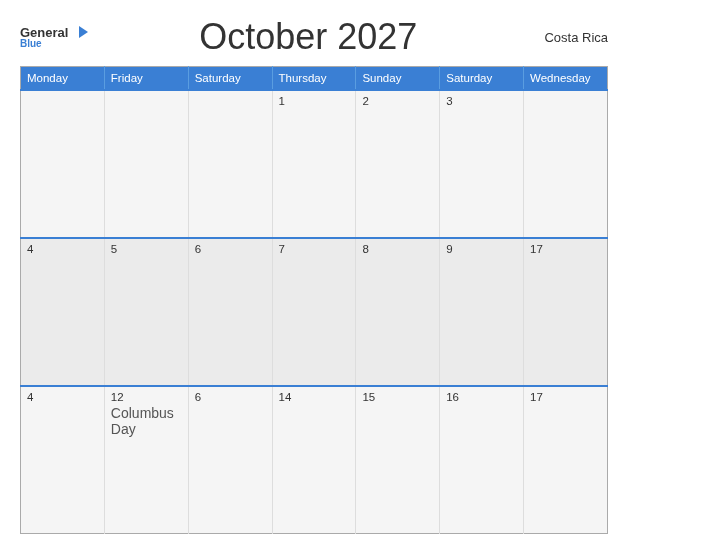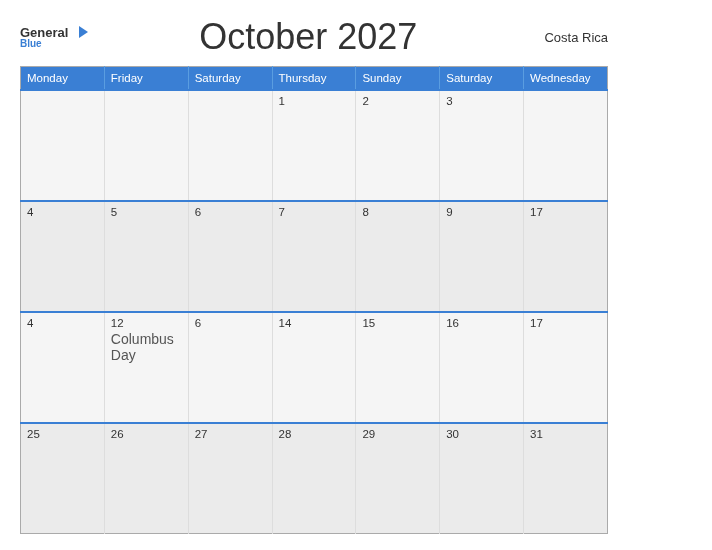--- a/index.html
+++ b/index.html
@@ -206,38 +206,15 @@
           <td>
             <span class="day-number">15</span>
           </td>
           <td>
             <span class="day-number">16</span>
           </td>
           <td>
             <span class="day-number">17</span>
           </td>
         </tr>
-        <tr>
-          <td>
-            <span class="day-number">25</span>
-          </td>
-          <td>
-            <span class="day-number">26</span>
-          </td>
-          <td>
-            <span class="day-number">27</span>
-          </td>
-          <td>
-            <span class="day-number">28</span>
-          </td>
-          <td>
-            <span class="day-number">29</span>
-          </td>
-          <td>
-            <span class="day-number">30</span>
-          </td>
-          <td>
-            <span class="day-number">31</span>
-          </td>
-        </tr>
       </tbody>
   </table>
 </div>
 
 </body></html>

